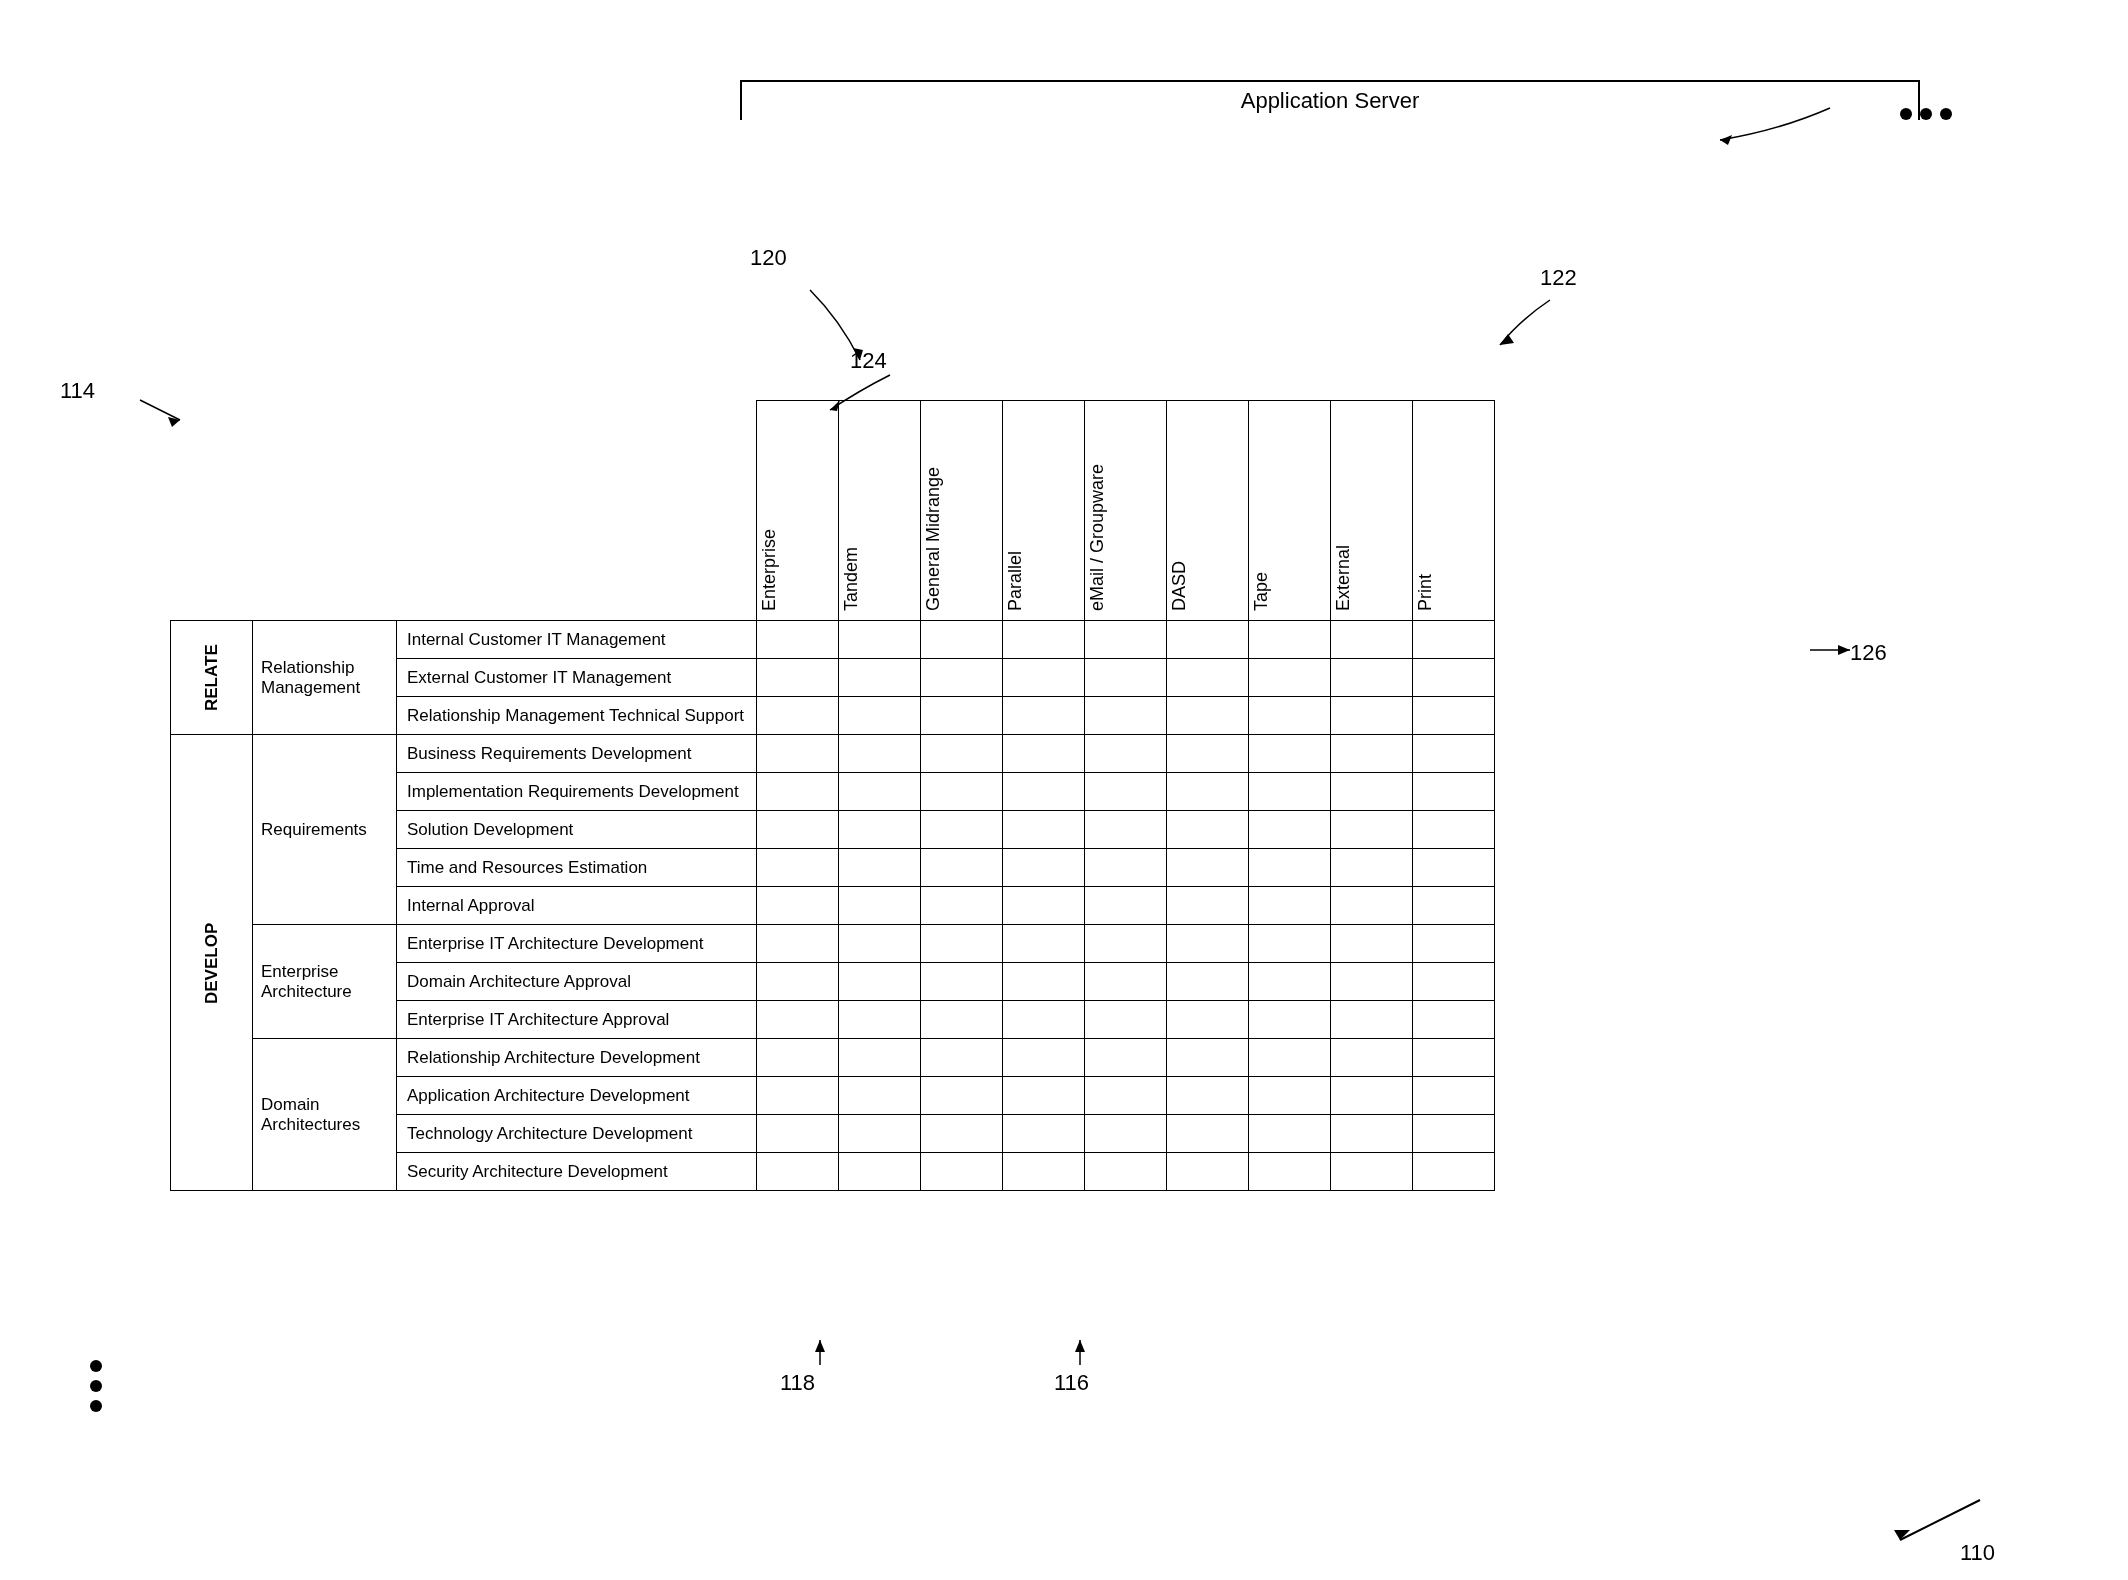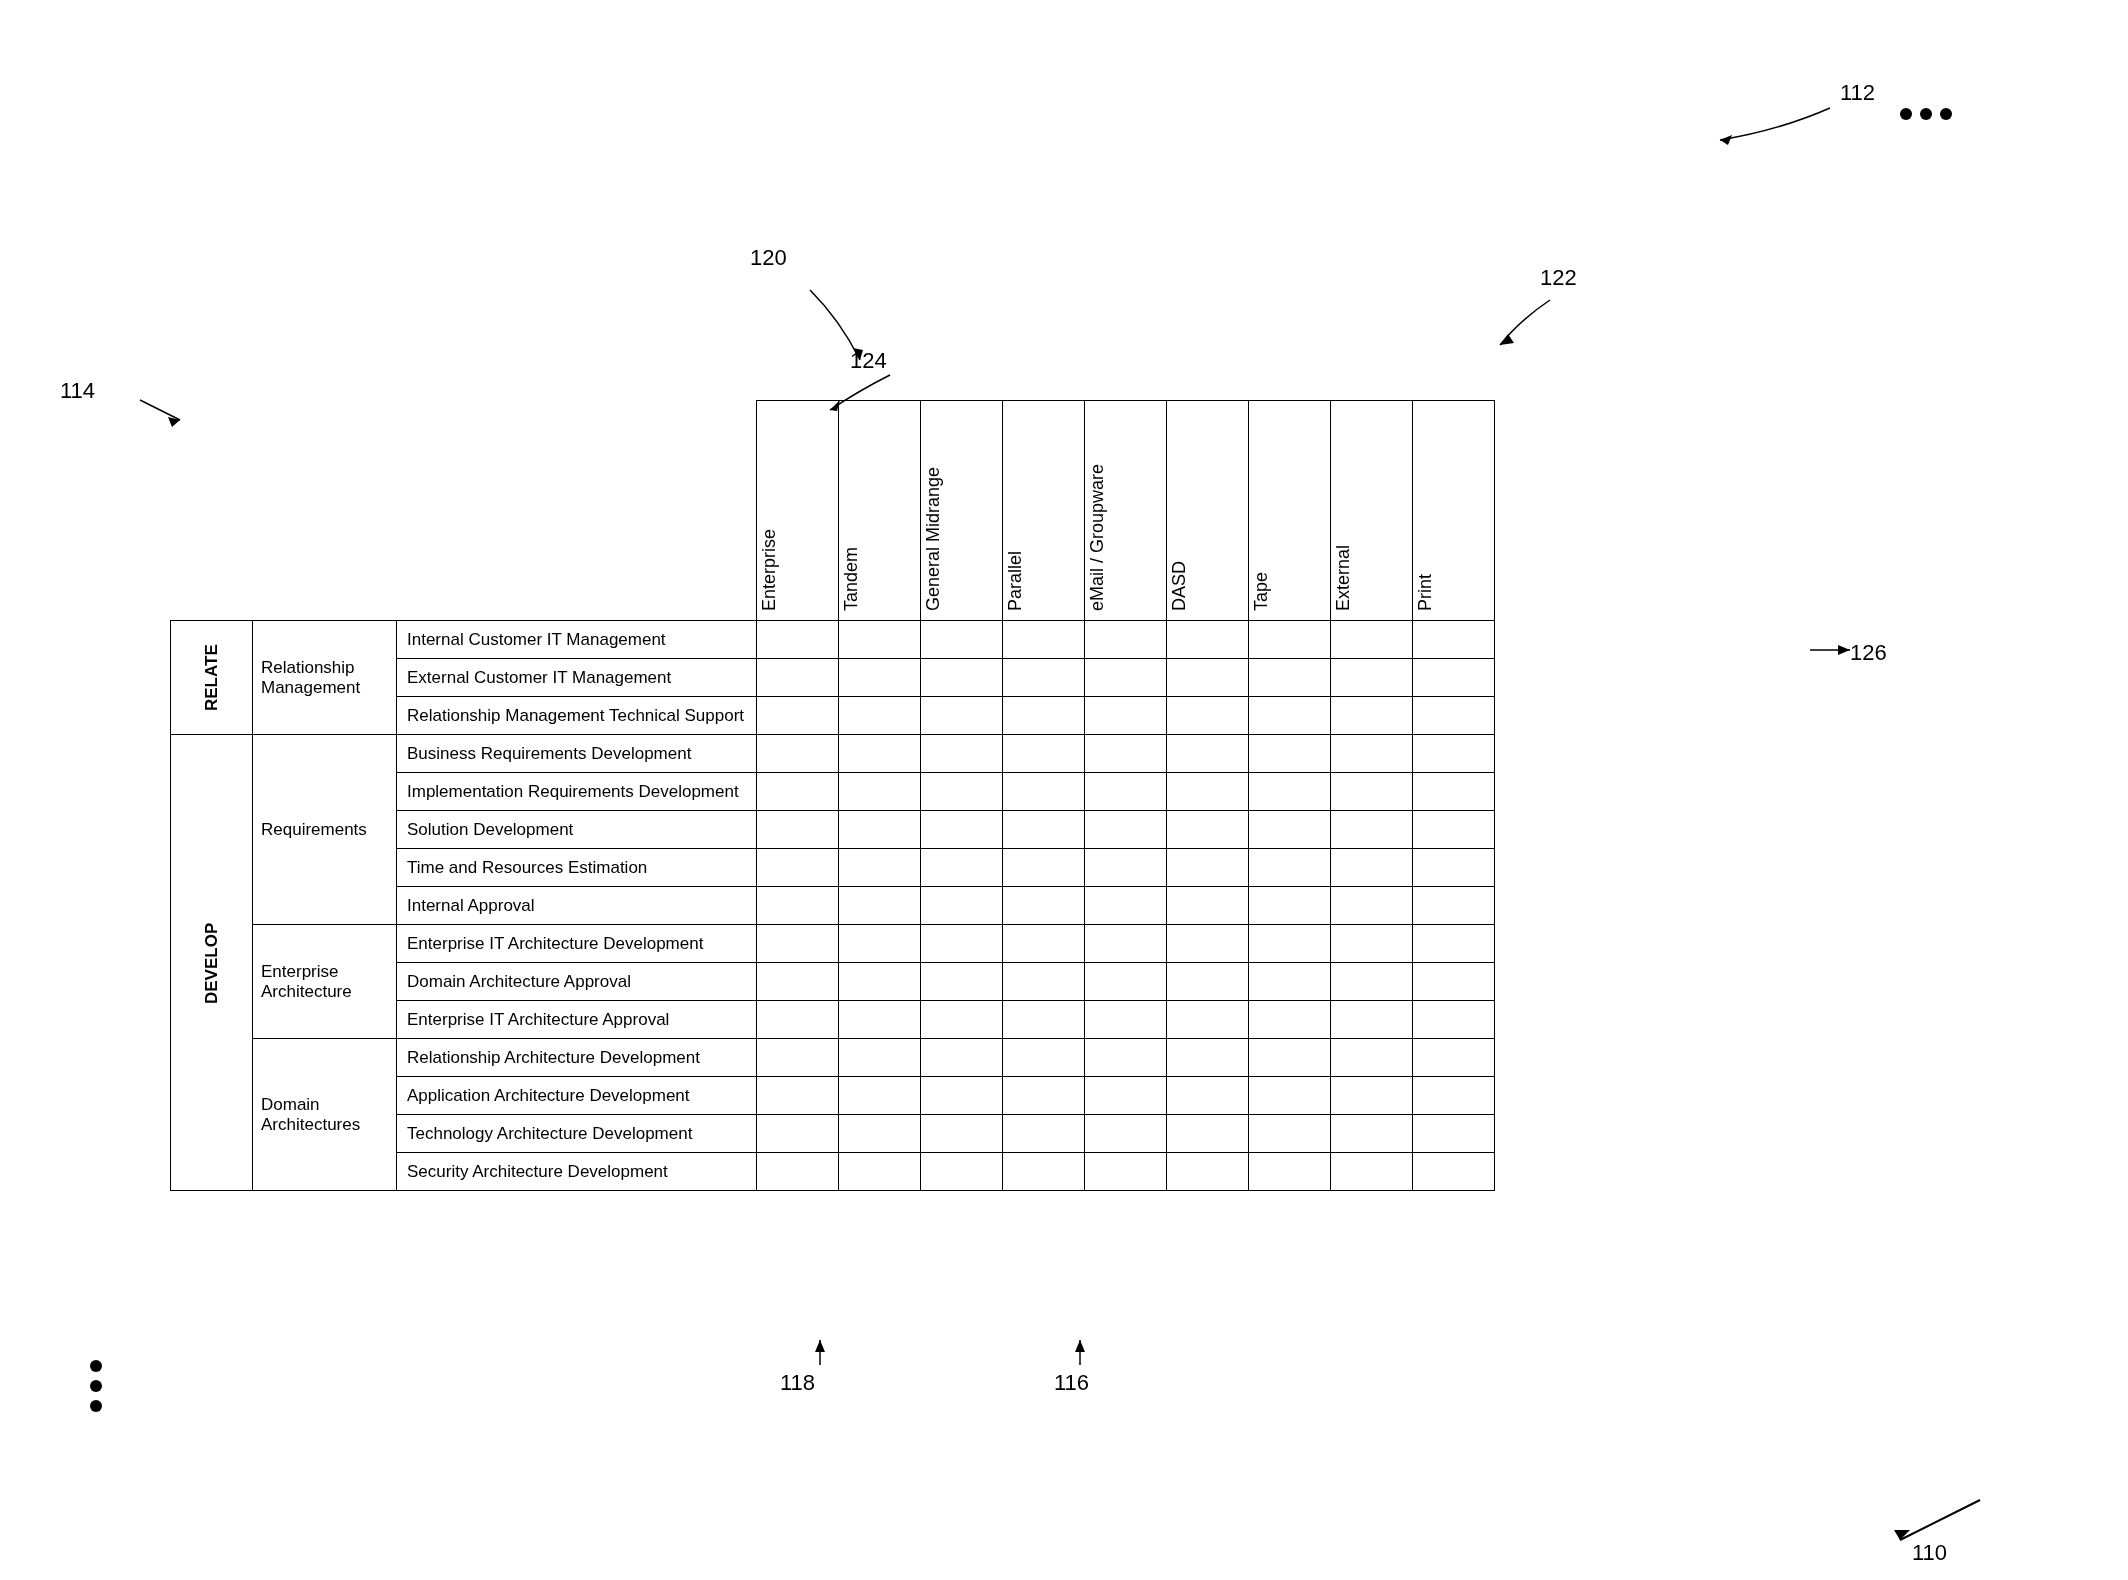--- a/index.html
+++ b/index.html
@@ -138,20 +138,23 @@
     }
 
   </style>
 </head>
 <body>
 
 <div class="diagram-container">
 
   <div class="ref-num" style="top: 0px; left: 1780px;">112</div>
 
+  <div class="app-server-section">
+    <div class="app-server-label-row">Application Server</div>
+  </div>
 
   <div class="dots-horizontal" style="top: 28px; left: 1840px;">
     <div class="dot"></div>
     <div class="dot"></div>
     <div class="dot"></div>
   </div>
 
   <div class="ref-num" style="top: 290px; left: 0px; margin-top: 8px;">114</div>
 
   <div class="ref-num" style="top: 165px; left: 690px;">120</div>
@@ -408,21 +411,21 @@
   <div class="dots-vertical" style="top: 1280px; left: 30px;">
     <div class="dot"></div>
     <div class="dot"></div>
     <div class="dot"></div>
   </div>
 
   <div class="ref-num" style="top: 1290px; left: 720px;">118</div>
 
   <div class="ref-num" style="top: 1290px; left: 980px; margin-left: 14px;">116</div>
 
-  <div class="ref-num" style="top: 1460px; left: 1852px;">110</div>
+  <div class="ref-num" style="top: 1460px; left: 1900px;">110</div>
 
   <svg style="position:absolute; top:1400px; left:1820px; width:140px; height:80px;">
     <line x1="100" y1="20" x2="20" y2="60" stroke="#000" stroke-width="2"></line>
     <polygon points="20,60 30,50 14,50" fill="#000"></polygon>
   </svg>
 
   <svg style="position:absolute; top:0; left:0; width:1900px; height:1400px; pointer-events:none;">
 
     <path d="M 1770,28 Q 1720,50 1660,60" stroke="#000" stroke-width="1.5" fill="none"></path>
     <polygon points="1660,60 1672,55 1668,65" fill="#000"></polygon>

